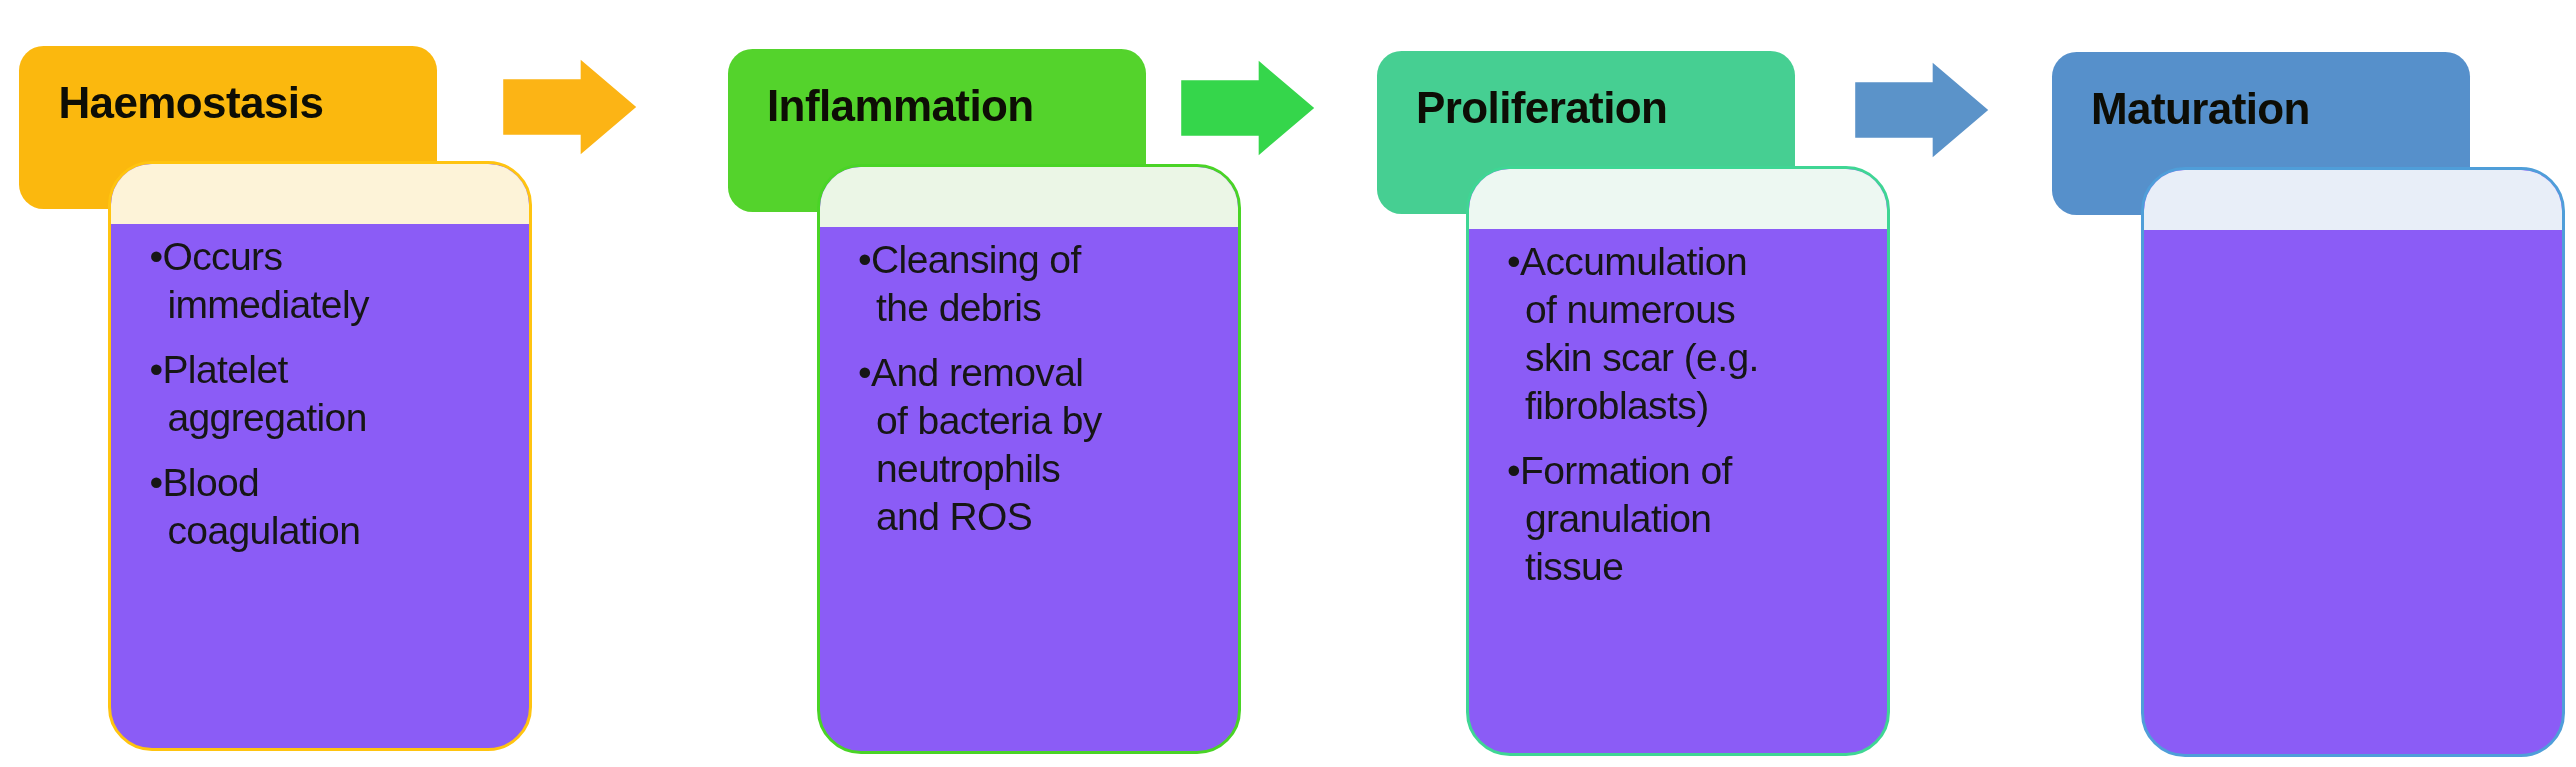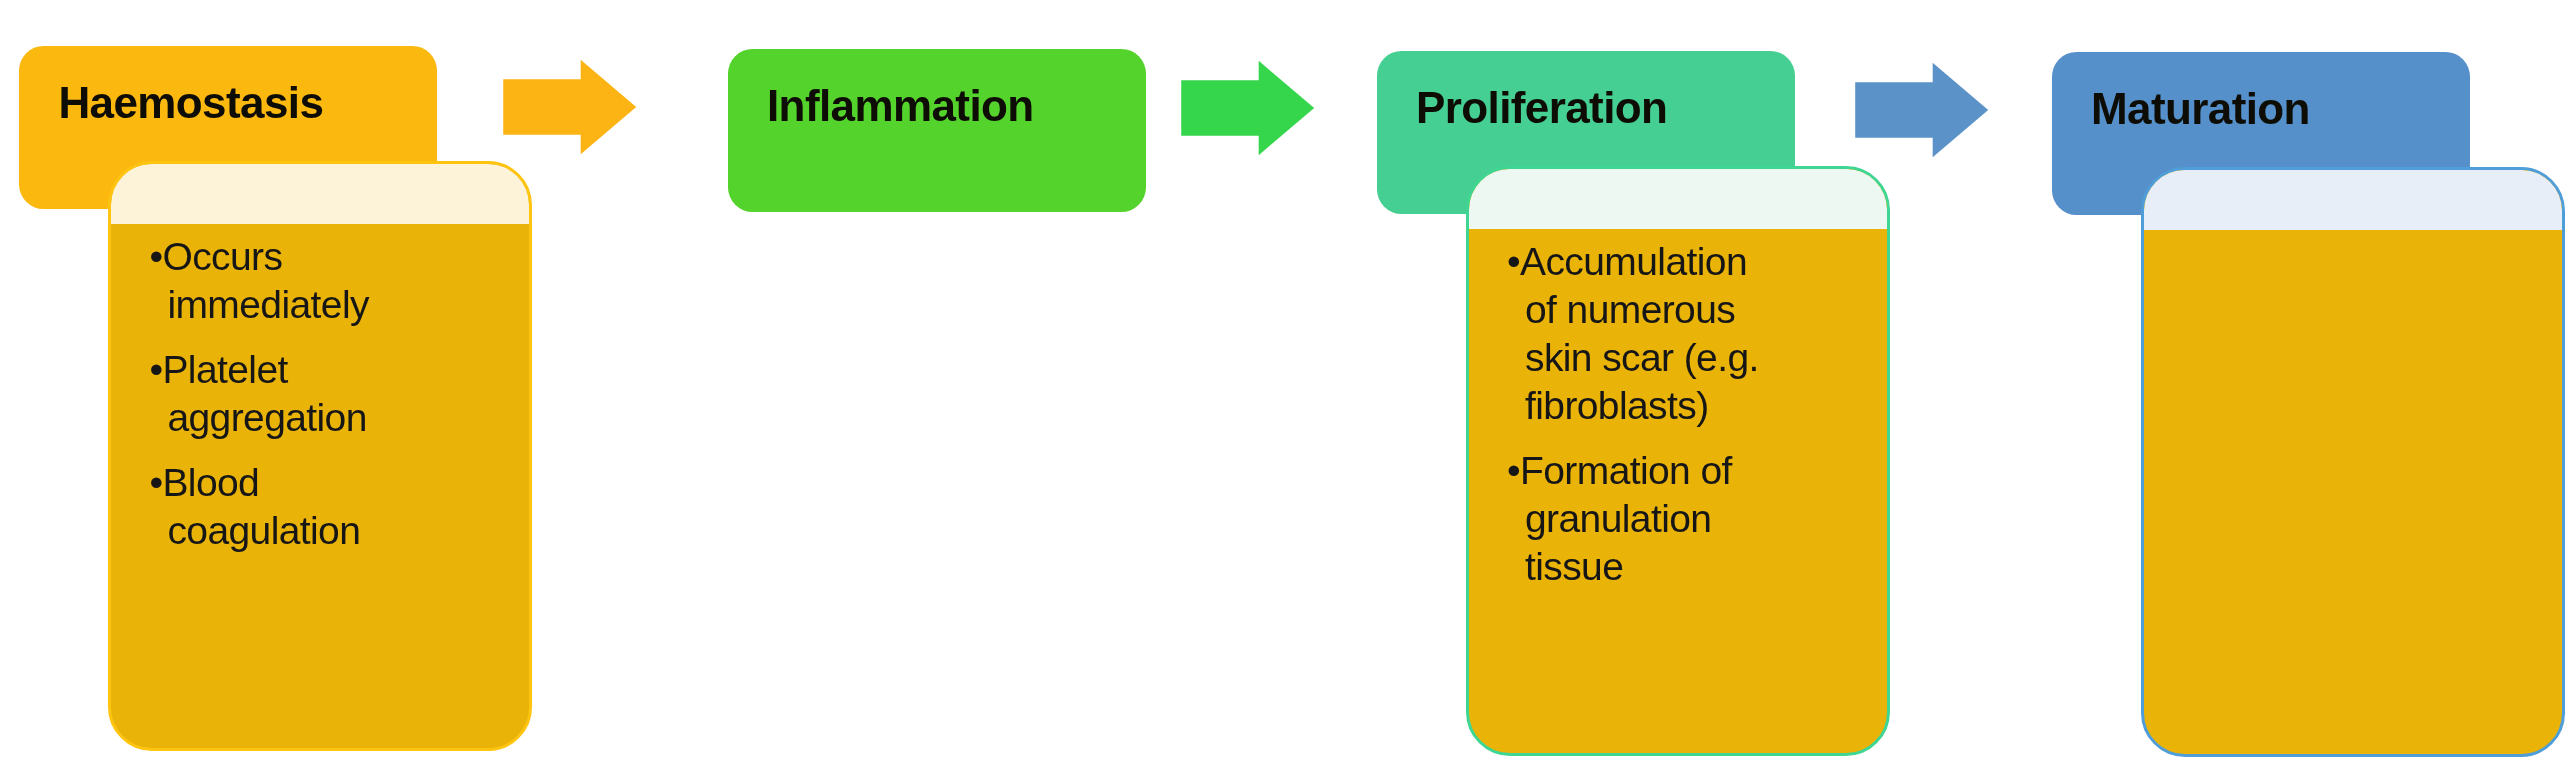--- a/index.html
+++ b/index.html
@@ -32,21 +32,21 @@
     font-size: 44px;
     line-height: 1.05;
     font-weight: bold;
     color: #0d0d05;
     letter-spacing: -0.6px;
   }
   .stage-content {
     position: absolute;
     left: 89px; top: 115px;
     width: 424px; height: 590px;
-    background: #eab308;
+    background: #8b5cf6;
     border: 3.9px solid var(--brd, #999);
     border-radius: 44px;
     box-sizing: border-box;
     z-index: 2;
     overflow: hidden;
   }
   .tint-band {
     position: absolute;
     left: 0; top: 0; right: 0;
     height: 60px;
@@ -92,20 +92,31 @@
           <div class="bullet">•Blood
 coagulation</div>
         </div>
     </div>
   </section>
 
   <section class="panel p2" style="--hdr: #54D32C; --brd: #4AD426; --tint: #EBF6E6;">
     <div class="stage-header">
       <span class="stage-title">Inflammation</span>
     </div>
+    <div class="stage-content">
+      <div class="tint-band"></div>
+      <div class="bullets">
+          <div class="bullet">•Cleansing of
+the debris</div>
+          <div class="bullet">•And removal
+of bacteria by
+neutrophils
+and ROS</div>
+        </div>
+    </div>
   </section>
 
   <section class="panel p3" style="--hdr: #46CF92; --brd: #3FD694; --tint: #EDF8F2;">
     <div class="stage-header">
       <span class="stage-title">Proliferation</span>
     </div>
     <div class="stage-content">
       <div class="tint-band"></div>
       <div class="bullets">
           <div class="bullet">•Accumulation

